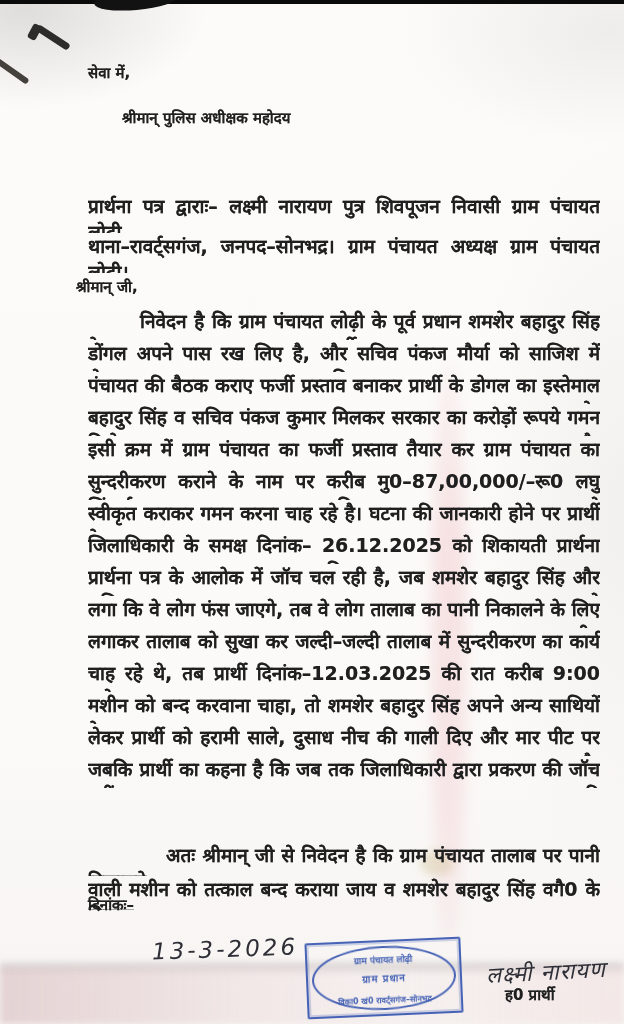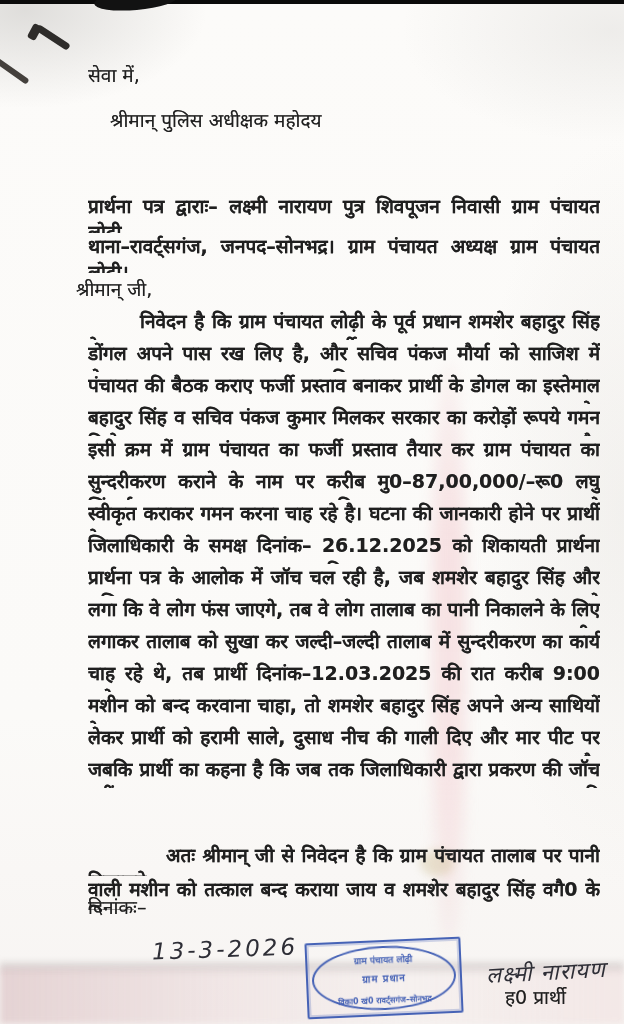--- a/index.html
+++ b/index.html
@@ -21,21 +21,21 @@
   .staple-2{position:absolute;left:-14px;top:66px;width:46px;height:6px;background:#44403c;border-radius:3px;transform:rotate(35deg);}
   .pink-streak{position:absolute;left:432px;top:362px;width:34px;height:580px;border-radius:45%;
     background:linear-gradient(rgba(236,178,184,0.10),rgba(236,170,178,0.30) 30%,rgba(236,170,178,0.26) 70%,rgba(236,178,184,0.12));
     filter:blur(7px);}
   .tan-blob{position:absolute;left:420px;top:850px;width:34px;height:26px;border-radius:50%;background:rgba(196,176,120,0.30);filter:blur(4px);}
   .bottom-wash{position:absolute;left:0;top:968px;width:624px;height:56px;filter:blur(3px);
     background:linear-gradient(90deg,rgba(213,183,186,0.55),rgba(231,209,211,0.38) 38%,rgba(240,228,228,0.22) 65%,rgba(236,211,211,0.38));}
   .bottom-wash-edge{position:absolute;left:0;top:962px;width:624px;height:10px;filter:blur(3px);background:rgba(170,160,158,0.30);}
 
   
-  .t{position:absolute;font-weight:400;font-size:19px;white-space:nowrap;text-shadow:0 0 .4px rgba(20,20,20,.55);}
+  .t{position:absolute;font-weight:700;font-size:15px;white-space:nowrap;text-shadow:0 0 .4px rgba(20,20,20,.55);}
   .block{position:absolute;left:88px;width:512px;}
   .jline{font-weight:700;font-size:19px;height:32px;overflow:hidden;text-align:justify;text-align-last:justify;text-shadow:0 0 .4px rgba(20,20,20,.55);}
   .jline.last{text-align-last:left;}
   .p2line{height:34px;}
   .ind1{text-indent:52px;}
   .ind2{text-indent:78px;}
 
   
   .hand{position:absolute;font-style:italic;color:#2e2e36;font-weight:400;white-space:nowrap;}
   .date-hand{left:152px;top:936px;font-size:23px;letter-spacing:3px;transform:rotate(-2deg);}
@@ -58,21 +58,21 @@
   <div class="top-blob"></div>
   <div class="staple-1a"></div>
   <div class="staple-1b"></div>
   <div class="staple-2"></div>
   <div class="pink-streak"></div>
   <div class="tan-blob"></div>
   <div class="bottom-wash-edge"></div>
   <div class="bottom-wash"></div>
 
   <div class="t" style="left:88px;top:62px;">सेवा में,</div>
-  <div class="t" style="left:110px;top:107px;">श्रीमान् पुलिस अधीक्षक महोदय</div>
+  <div class="t" style="left:122px;top:107px;">श्रीमान् पुलिस अधीक्षक महोदय</div>
 
   <div class="block" style="top:193px;">
     <div class="jline" style="height:40px;">प्रार्थना पत्र द्वाराः– लक्ष्मी नारायण पुत्र शिवपूजन निवासी ग्राम पंचायत लोढ़ी,</div>
     <div class="jline last" style="height:40px;">थाना–रावर्ट्सगंज, जनपद–सोनभद्र। ग्राम पंचायत अध्यक्ष ग्राम पंचायत लोढ़ी।</div>
   </div>
 
   <div class="t" style="left:76px;top:276px;">श्रीमान् जी,</div>
 
   <div class="block" style="top:308px;">
     <div class="jline ind1">निवेदन है कि ग्राम पंचायत लोढ़ी के पूर्व प्रधान शमशेर बहादुर सिंह ने प्रार्थी का</div>

